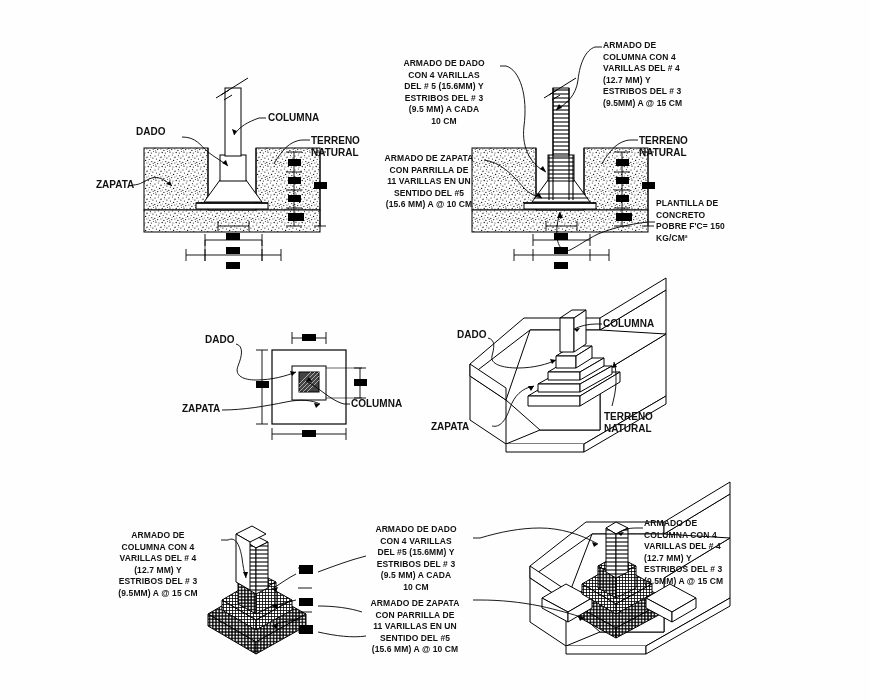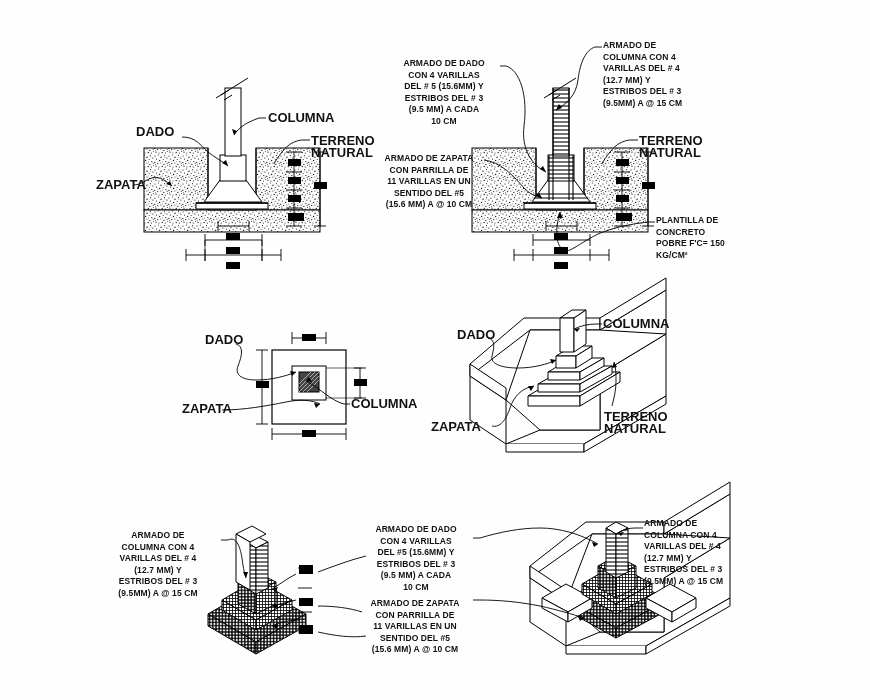--- a/index.html
+++ b/index.html
@@ -23,21 +23,21 @@
     line-height: 11.5px;
     font-weight: bold;
     letter-spacing: 0.1px;
     white-space: pre-line;
     color: #111;
   }
   .note.r { text-align: center; }
   .note.l { text-align: left; }
   .lbl {
     position: absolute;
-    font-size: 13px;
+    font-size: 10px;
     line-height: 11.5px;
     font-weight: bold;
     white-space: pre-line;
     color: #111;
   }
   svg { position: absolute; left: 0; top: 0; overflow: visible; }
   .dimblock {
     position: absolute;
     background: #000;
   }
@@ -420,21 +420,21 @@
 COLUMNA CON 4
 VARILLAS DEL # 4
 (12.7 MM) Y
 ESTRIBOS DEL # 3
 (9.5MM) A @  15 CM</div>
   <div class="note r" style="left:374px; top:153px; width:110px;">ARMADO DE ZAPATA
 CON PARRILLA DE
 11 VARILLAS EN UN
 SENTIDO DEL #5
 (15.6 MM) A @ 10 CM</div>
-  <div class="note l" style="left:656px; top:215px; width:110px;">PLANTILLA DE
+  <div class="note l" style="left:656px; top:198px; width:110px;">PLANTILLA DE
 CONCRETO
 POBRE F'C= 150
 KG/CM²</div>
   <div class="lbl" style="left:639px; top:135px;">TERRENO
 NATURAL</div>
 
   <div class="lbl" style="left:205px; top:334px;">DADO</div>
   <div class="lbl" style="left:182px; top:403px;">ZAPATA</div>
   <div class="lbl" style="left:351px; top:398px;">COLUMNA</div>
 

